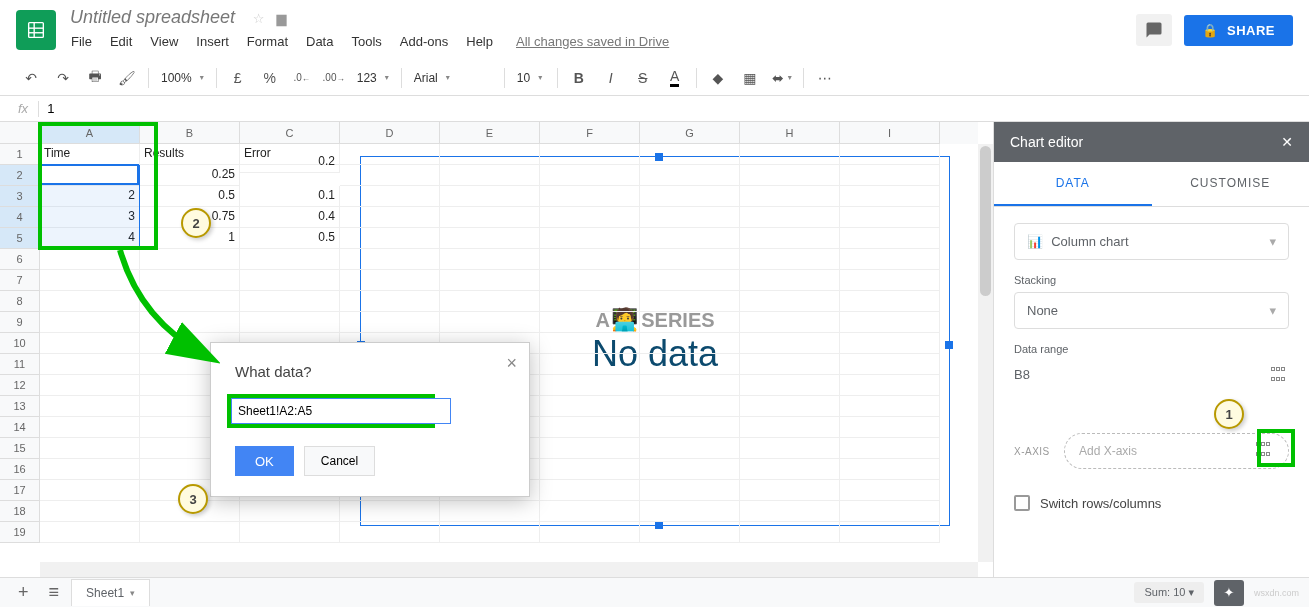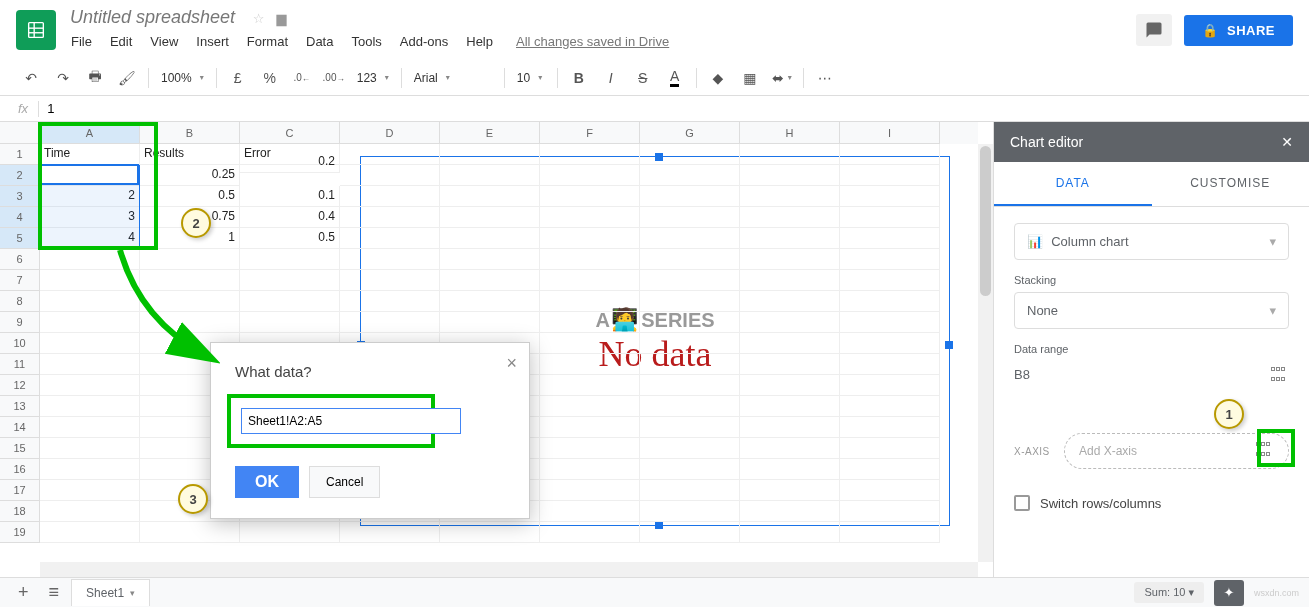--- a/index.html
+++ b/index.html
@@ -49,30 +49,30 @@
 .cell.num { text-align:right; }
 .sel-range { position:absolute; background:rgba(26,115,232,0.08); border:1px solid #1a73e8; }
 .active-cell { position:absolute; border:2px solid #1a73e8; background:#fff; }
 .annotation-box { position:absolute; border:4px solid #00c000; }
 .badge { position:absolute; width:30px; height:30px; border-radius:50%; background:#fffbe0; border:2px solid #b89900; display:flex; align-items:center; justify-content:center; font-weight:bold; color:#444; box-shadow:2px 2px 4px rgba(0,0,0,.2); z-index:20; }
 .arrow { position:absolute; z-index:15; }
 
 
 .chart-box { position:absolute; border:1.5px solid #1a73e8; background:#fff; display:flex; flex-direction:column; align-items:center; justify-content:center; }
 .chart-box .watermark { color:#999; font-size:20px; font-weight:bold; }
-.chart-box .nodata { color:#b91c1c; font-size:36px;font-family:Liberation Serif, serif; }
+.chart-box .nodata { color:#0c4a6e; font-size:36px; }
 .chart-box .handle { position:absolute; width:8px; height:8px; background:#1a73e8; }
 
 
 .dialog { position:absolute; background:#fff; box-shadow:0 4px 20px rgba(0,0,0,.25); border:1px solid #ccc; padding:20px 24px; z-index:10; }
 .dialog-close { position:absolute; top:10px; right:12px; font-size:18px; color:#888; cursor:pointer; }
 .dialog h3 { font-size:15px; font-weight:normal; color:#444; margin-bottom:14px; }
 .dialog-input { width:220px; border:1px solid #4285f4; padding:5px 6px; font-size:12px; }
 .dialog-buttons { margin-top:18px; display:flex; gap:10px; }
-.btn-ok { background:#4285f4; color:#fff; border:none; padding:7px 20px; font-size:16px; font-weight:bold; cursor:pointer; }
+.btn-ok { background:#4285f4; color:#fff; border:none; padding:7px 20px; font-size:13px; font-weight:normal; cursor:pointer; }
 .btn-cancel { background:#f8f9fa; border:1px solid #ddd; padding:7px 16px; font-size:12px; cursor:pointer; }
 
 
 .sidebar { width:316px; border-left:1px solid #ddd; display:flex; flex-direction:column; }
 .side-header { background:#5f6368; color:#fff; padding:12px 16px; display:flex; justify-content:space-between; align-items:center; font-size:14px; }
 .side-tabs { display:flex; border-bottom:1px solid #ddd; }
 .side-tab { flex:1; text-align:center; padding:14px 0; font-size:12px; letter-spacing:1px; color:#5f6368; cursor:pointer; }
 .side-tab.active { color:#1a73e8; border-bottom:2px solid #1a73e8; font-weight:500; }
 .side-body { padding:16px 20px; overflow:auto; flex:1; }
 .side-label { font-size:11px; color:#5f6368; margin-top:14px; margin-bottom:6px; }
@@ -425,21 +425,21 @@
           <marker id="ah" markerWidth="10" markerHeight="10" refX="6" refY="3" orient="auto">
             <path d="M0,0 L0,6 L9,3 z" fill="#00c000"></path>
           </marker>
         </defs>
       <path d="M10,10 Q30,80 95,115" stroke="#00c000" stroke-width="6" fill="none" marker-end="url(#ah)"></path>
     </svg>
 
     <div class="dialog" style="left:210px;top:220px;width:320px">
       <div class="dialog-close">×</div>
       <h3>What data?</h3>
-      <div class="annotation-box" style="position:relative;padding:10px;left:-8px;width:208px">
+      <div class="annotation-box" style="position:relative;left:-8px;width:208px">
         <input class="dialog-input" value="Sheet1!A2:A5" style="">
       </div>
       <div class="dialog-buttons">
         <button class="btn-ok">OK</button>
         <button class="btn-cancel">Cancel</button>
       </div>
     </div>
     <div class="badge" style="left:178px;top:362px">3</div>
   </div>
 

